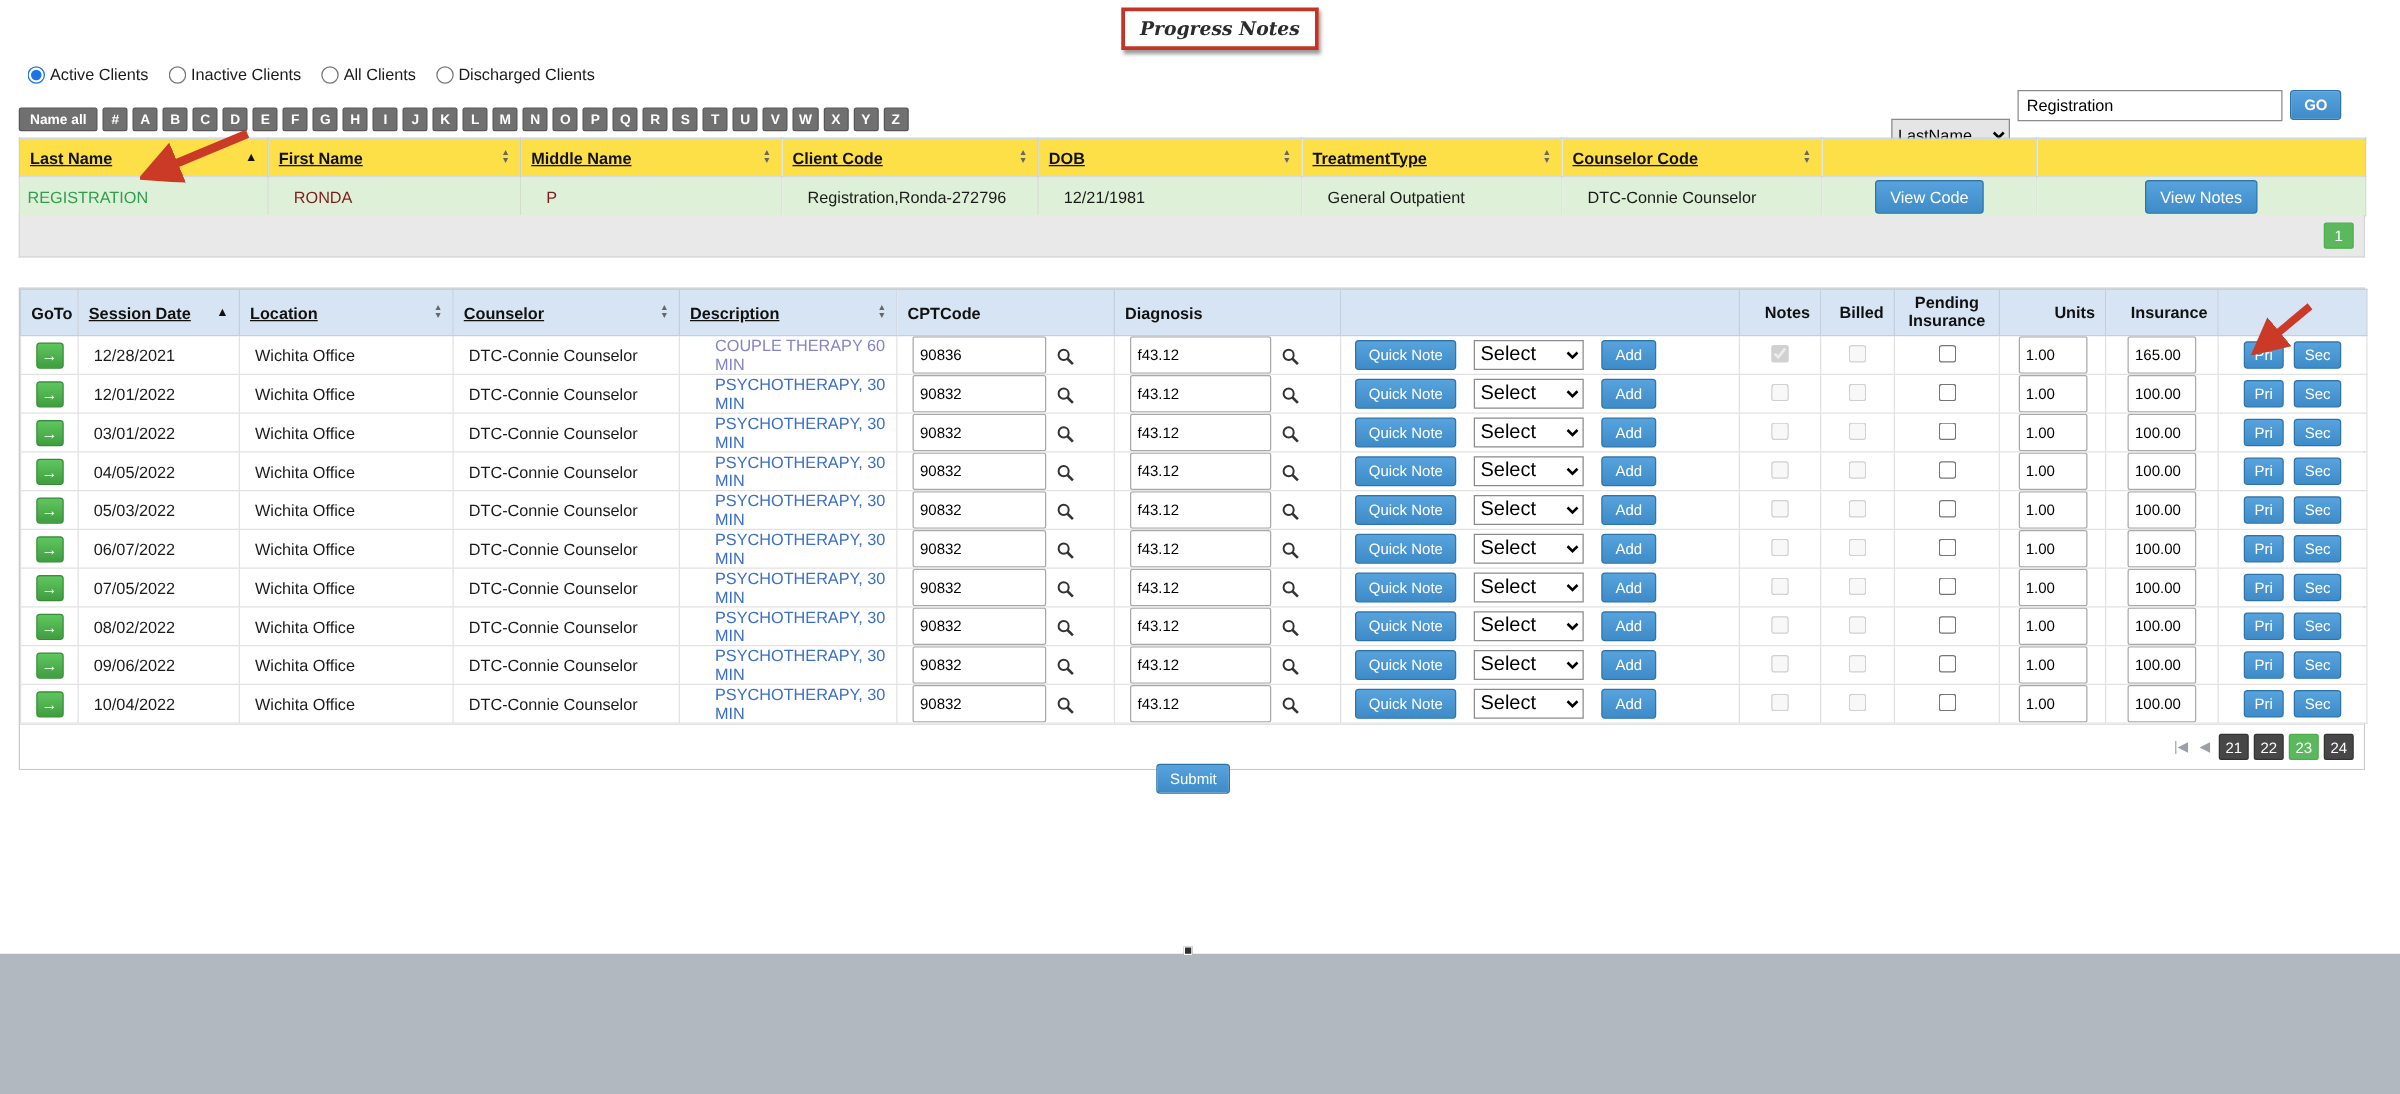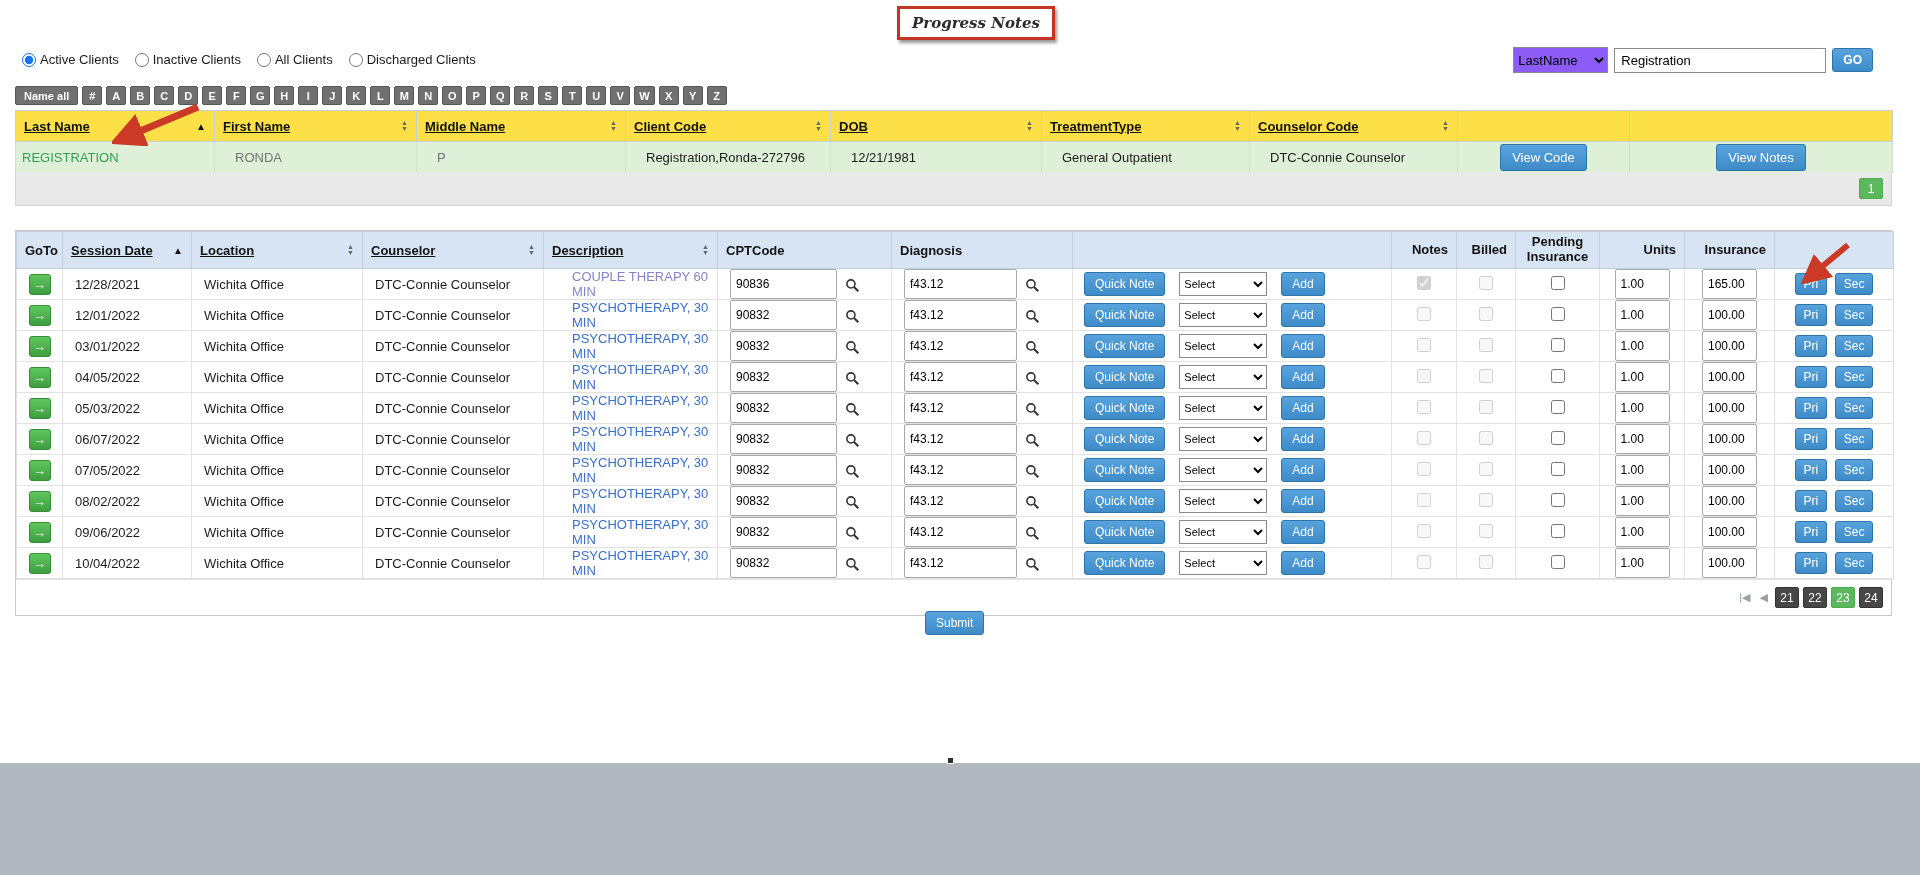--- a/index.html
+++ b/index.html
@@ -12,21 +12,21 @@
     border: 3px solid #c43425; display: flex; align-items: center; justify-content: center;
     padding: 0 12px; background: #fff; box-shadow: 2px 3px 3px rgba(70,70,70,.55); z-index: 6; }
   .title-text { font-family: "DejaVu Serif", serif; font-style: italic; font-weight: bold; font-size: 15px; color: #2b2b2b; }
 
   
   .radio-row { position: absolute; left: 22px; top: 52px; display: flex; gap: 16px; }
   .radio-row label { display: flex; align-items: center; gap: 4px; cursor: pointer; }
   .radio-row input { width: 14px; height: 14px; accent-color: #1a73e8; }
 
   .search-controls { position: absolute; top: 47px; right: 47px; display: flex; gap: 6px; align-items: center; }
-  .search-controls select { height: 26px; width: 95px; font-size: 13px; border: 1px solid #8b8b8b; background: #8b5cf6; }
+  .search-controls select { height: 26px; width: 95px; font-size: 13px; border: 1px solid #8b8b8b; background: #e5e5e5; margin-top: 48px; }
   .search-controls input { height: 25px; width: 212px; font-size: 13px; border: 1px solid #8b8b8b; padding: 0 6px; }
 
   
   .btn { display: inline-flex; align-items: center; justify-content: center; cursor: pointer;
     border-radius: 3px; white-space: nowrap; }
   .btn.blue { background: linear-gradient(#58a3dd, #3d8bc8); border: 1px solid #2f74a8; color: #fff; font-size: 12px; padding: 4px 10px; }
   .btn.md { font-size: 13px; padding: 5px 11px; }
   .btn.sm { font-size: 12px; padding: 3px 8px; }
   .go-btn { font-size: 13px; font-weight: bold; padding: 4px 9px; }
   .submit-btn { position: absolute; left: 925px; top: 611px; font-size: 13px; padding: 5px 16px; z-index: 3; }
@@ -49,21 +49,21 @@
   .sort-both i { font-style: normal; font-size: 7px; line-height: 6px; }
 
   
   .clients-table { position: absolute; left: 15px; top: 110px; width: 1877px; border: 1px solid #c6cfda; z-index: 1; }
   .clients-table thead th { background: #fde047; height: 31px; border: 1px solid #c6cfda; text-align: left; }
   .clients-table tbody td { background: #dff0d8; height: 31px; border: 1px solid #d3ddcb; padding-left: 20px; font-size: 13px; }
   .clients-table tbody td:first-child { padding-left: 6px; }
   .clients-table td.center { text-align: center; padding-left: 0; }
   .client-link { text-decoration: none; font-size: 13px; }
   .client-link.green { color: #2f9e4f; }
-  .client-link.blue { color: #737373; }
+  .client-link.blue { color: #7f1d1d; }
 
   .clients-footer { position: absolute; left: 15px; top: 172px; width: 1877px; height: 34px; background: #e9e9e9;
     border: 1px solid #d6d6d6; border-top: none; display: flex; justify-content: flex-end; align-items: center; padding-right: 8px; z-index: 1; }
 
   .page-btn { min-width: 24px; height: 21px; background: #474747; border: 1px solid #333; color: #fff;
     font-size: 12px; border-radius: 2px; cursor: pointer; display: inline-flex; align-items: center; justify-content: center; }
   .page-btn.active, .page-btn.green { background: #5cb85c; border-color: #4cae4c; }
 
   
   .sessions-wrap { position: absolute; left: 15px; top: 230px; width: 1877px; border: 1px solid #c9c9c9; z-index: 1; }
@@ -85,21 +85,21 @@
   .txt { height: 30px; border: 1px solid #a9a9a9; border-radius: 2px; font-size: 12px; padding: 0 5px; }
   .w-cpt { width: 107px; }
   .w-diag { width: 113px; }
   .w-units { width: 55px; }
   .w-ins { width: 55px; }
   .c-input { white-space: nowrap; }
   .mag { display: inline-block; vertical-align: middle; margin-left: 4px; cursor: pointer; }
   .mag svg { display: inline-block; vertical-align: middle; }
 
   .c-actions { white-space: nowrap; padding-left: 11px; }
-  .c-actions .row-select { width: 88px; height: 24px; font-size: 11px; margin: 0 14px; border: 1px solid #8b8b8b; background: #fff; }
+  .c-actions .row-select { width: 88px; height: 24px; font-size: 16px; margin: 0 14px; border: 1px solid #8b8b8b; background: #fff; }
   .c-prisec .btn { margin: 0 2px; }
 
   input[type="checkbox"] { width: 14px; height: 14px; }
 
   .sessions-footer { height: 36px; background: #fff; display: flex; justify-content: flex-end; align-items: center;
     gap: 5px; padding-right: 8px; border-top: 1px solid #e2e2e2; }
   .nav-ico { color: #9aa0a6; font-size: 11px; cursor: pointer; padding: 0 2px; user-select: none; }
 
   
   .anno { position: absolute; z-index: 7; pointer-events: none; }

